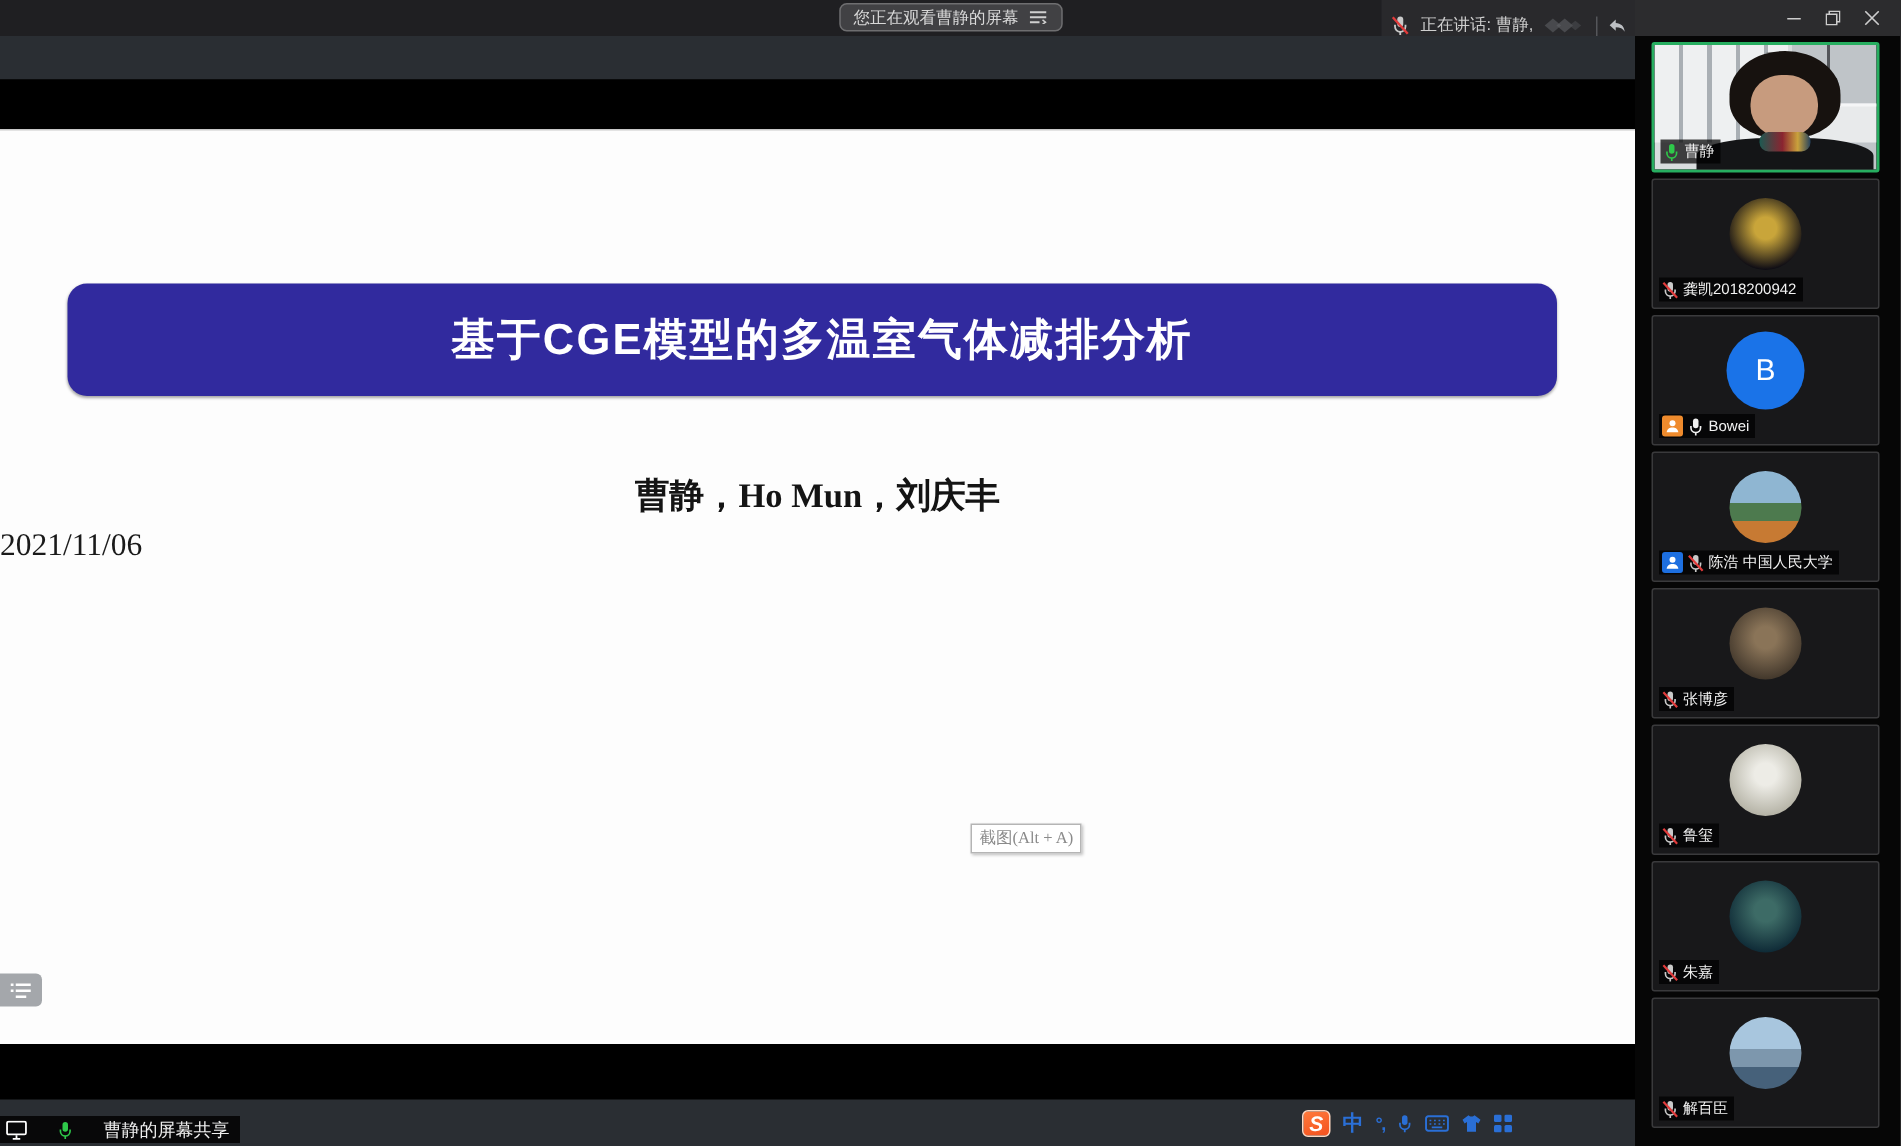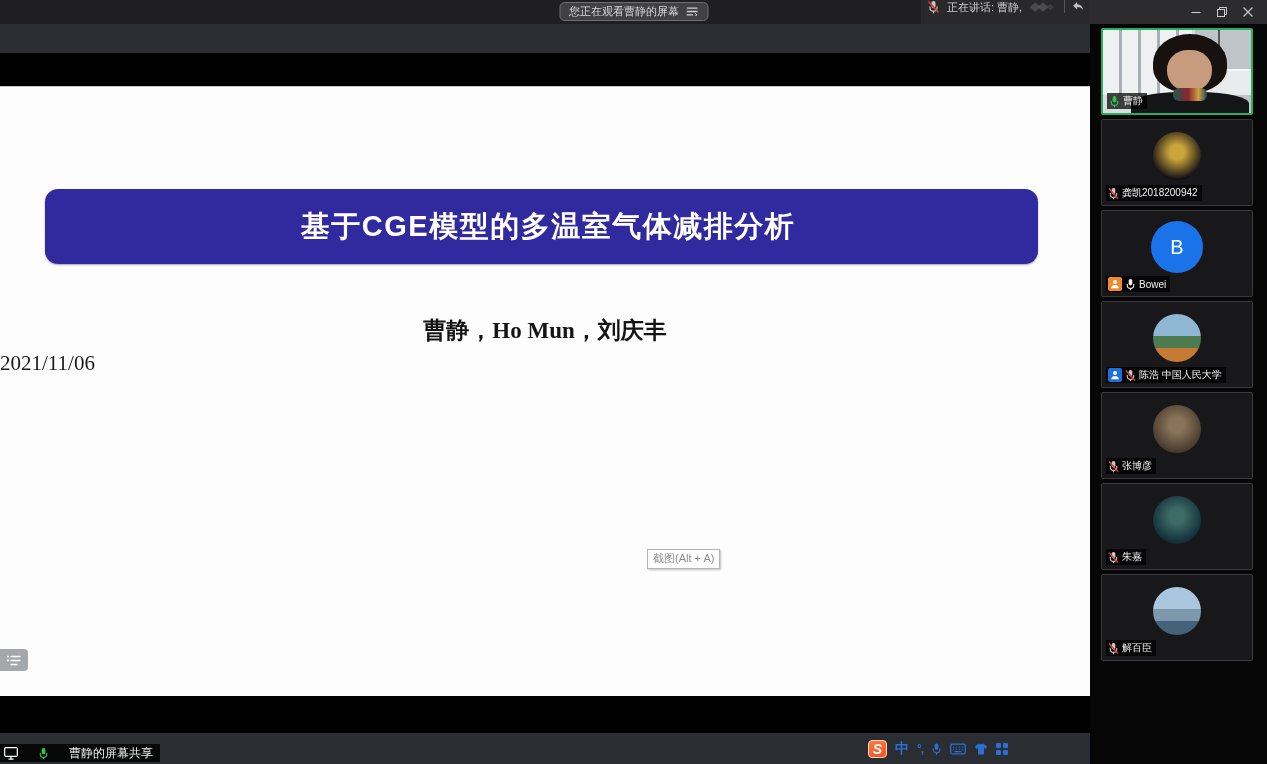--- a/index.html
+++ b/index.html
@@ -11,21 +11,21 @@
   .titlebar{position:absolute;left:0;top:0;width:1267px;height:24px;background:#1f1f22;}
   .tb-winzone{position:absolute;left:1090px;top:0;width:177px;height:24px;background:#2c2c2e;
       display:flex;align-items:center;justify-content:flex-end;gap:4px;padding-right:8px;}
   .winbtn{width:22px;height:20px;display:flex;align-items:center;justify-content:center;cursor:pointer;}
   .winbtn svg{display:block;}
   .pill{position:absolute;left:50%;top:2px;transform:translateX(-50%);height:19px;
       background:#414144;border:1px solid #6e6e70;border-radius:5px;
       display:flex;align-items:center;gap:7px;padding:0 9px;cursor:pointer;}
   .pill-text{color:#d8d8d8;font-size:11px;white-space:nowrap;text-align:right;}
   .speaking{position:absolute;left:921px;top:0;width:169px;height:24px;background:#29292c;
-      display:flex;align-items:flex-start;gap:7px;padding:0 6px;}
+      display:flex;align-items:flex-end;gap:7px;padding:0 6px;}
   .speaking-text{color:#cfcfcf;font-size:11px;white-space:nowrap;}
   .tb-sep{width:1px;height:13px;background:#55565a;}
   .meeting-logo{opacity:.55;display:block;}
 
   
   .share-area{position:absolute;left:0;top:24px;width:1090px;height:740px;}
   .strip-top{position:absolute;left:0;top:0;width:1090px;height:29px;background:#2a2e33;}
   .black-top{position:absolute;left:0;top:29px;width:1090px;height:33px;background:#000;}
   .slide{position:absolute;left:0;top:62px;width:1090px;height:610px;background:#fdfdfd;
       border-top:1px solid #c9c9c9;}
@@ -35,21 +35,21 @@
   .banner{position:absolute;left:45px;top:102px;width:993px;height:75px;border-radius:13px;
       background:var(--banner-blue,#312a9e);display:flex;align-items:center;justify-content:center;
       box-shadow:0 1px 2px rgba(0,0,0,.35);}
   .banner-title{color:#fff;font-size:29px;font-weight:600;letter-spacing:1.5px;
       font-family:"Liberation Sans","DejaVu Sans",sans-serif;margin-left:13px;}
   .authors{position:absolute;left:0;top:228px;width:1090px;text-align:center;color:#141414;
       font-size:23px;font-weight:600;font-family:"Liberation Serif","DejaVu Serif",serif;}
   .slide-date{position:absolute;left:0;top:264px;width:1090px;text-align:left;color:#1a1a1a;
       font-size:21px;font-family:"Liberation Serif","DejaVu Serif",serif;}
   .tooltip{position:absolute;left:647px;top:462px;background:#fff;border:1px solid #b5b5b5;
-      color:#8b8b8b;font-size:11px;padding:1px 5px 2px;box-shadow:1px 1px 2px rgba(0,0,0,.25);}
+      color:#8b8b8b;font-size:11px;padding:1px 5px 2px;box-shadow:1px 1px 2px rgba(0,0,0,.25);font-family:Liberation Serif, serif;}
   .panel-toggle{position:absolute;left:0;top:562px;width:28px;height:22px;border:none;
       background:rgba(148,152,156,.85);border-radius:0 4px 4px 0;display:flex;align-items:center;
       justify-content:center;cursor:pointer;}
 
   .share-chip{position:absolute;left:0;top:11px;height:18px;background:rgba(5,5,5,.92);
       display:flex;align-items:center;gap:20px;padding:0 7px 0 4px;}
   .share-chip-text{color:#efefef;font-size:12px;white-space:nowrap;}
 
   
   .ime-bar{position:absolute;left:868px;top:5px;height:21px;display:flex;align-items:center;gap:8px;}
@@ -344,20 +344,39 @@
   <path d="M6 11.2v2.2" stroke="currentColor" stroke-width="1.2"></path>
   <path class="slash" d="M1 1.5 L11 12.5" stroke-width="1.6"></path>
               </svg>
             </span>
       <span class="pname">张博彦</span>
     </div>
   </div>
         <div class="tile">
     <div class="tile-media">
 
+      <div class="avatar" style="background: radial-gradient(circle at 50% 42%, rgb(237, 236, 230) 0px, rgb(237, 236, 230) 20%, rgb(181, 179, 166) 75%);"></div>
+
+    </div>
+    <div class="chip">
+
+      <span class="mic gray">
+              <svg width="11" height="13" viewBox="0 0 12 14">
+  <rect x="4" y="1" width="4" height="7" rx="2" fill="currentColor"></rect>
+  <path d="M2.5 6.5v1.2a3.5 3.5 0 0 0 7 0V6.5" fill="none" stroke="currentColor" stroke-width="1.2"></path>
+  <path d="M6 11.2v2.2" stroke="currentColor" stroke-width="1.2"></path>
+  <path class="slash" d="M1 1.5 L11 12.5" stroke-width="1.6"></path>
+              </svg>
+            </span>
+      <span class="pname">鲁玺</span>
+    </div>
+  </div>
+        <div class="tile">
+    <div class="tile-media">
+
       <div class="avatar" style="background: radial-gradient(circle at 50% 42%, rgb(61, 107, 102) 0px, rgb(61, 107, 102) 20%, rgb(15, 43, 55) 75%);"></div>
 
     </div>
     <div class="chip">
 
       <span class="mic gray">
               <svg width="11" height="13" viewBox="0 0 12 14">
   <rect x="4" y="1" width="4" height="7" rx="2" fill="currentColor"></rect>
   <path d="M2.5 6.5v1.2a3.5 3.5 0 0 0 7 0V6.5" fill="none" stroke="currentColor" stroke-width="1.2"></path>
   <path d="M6 11.2v2.2" stroke="currentColor" stroke-width="1.2"></path>

